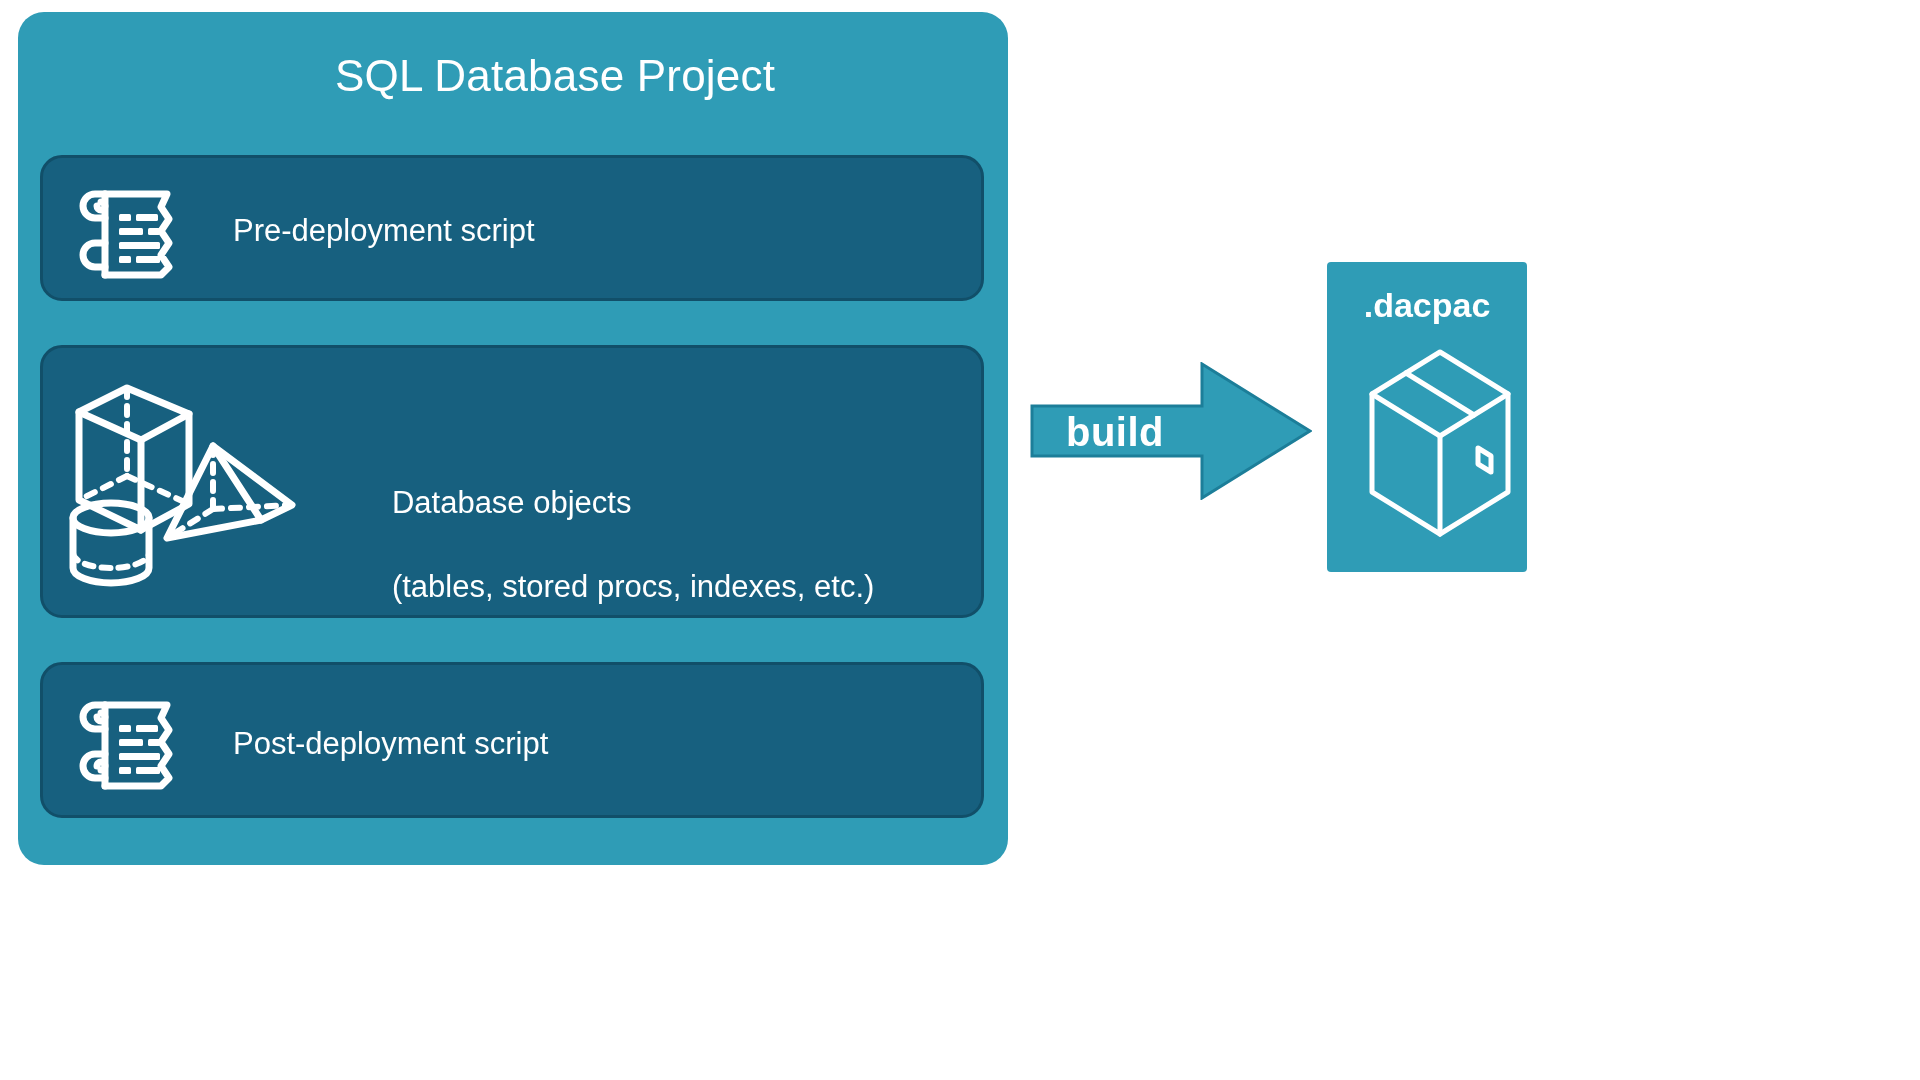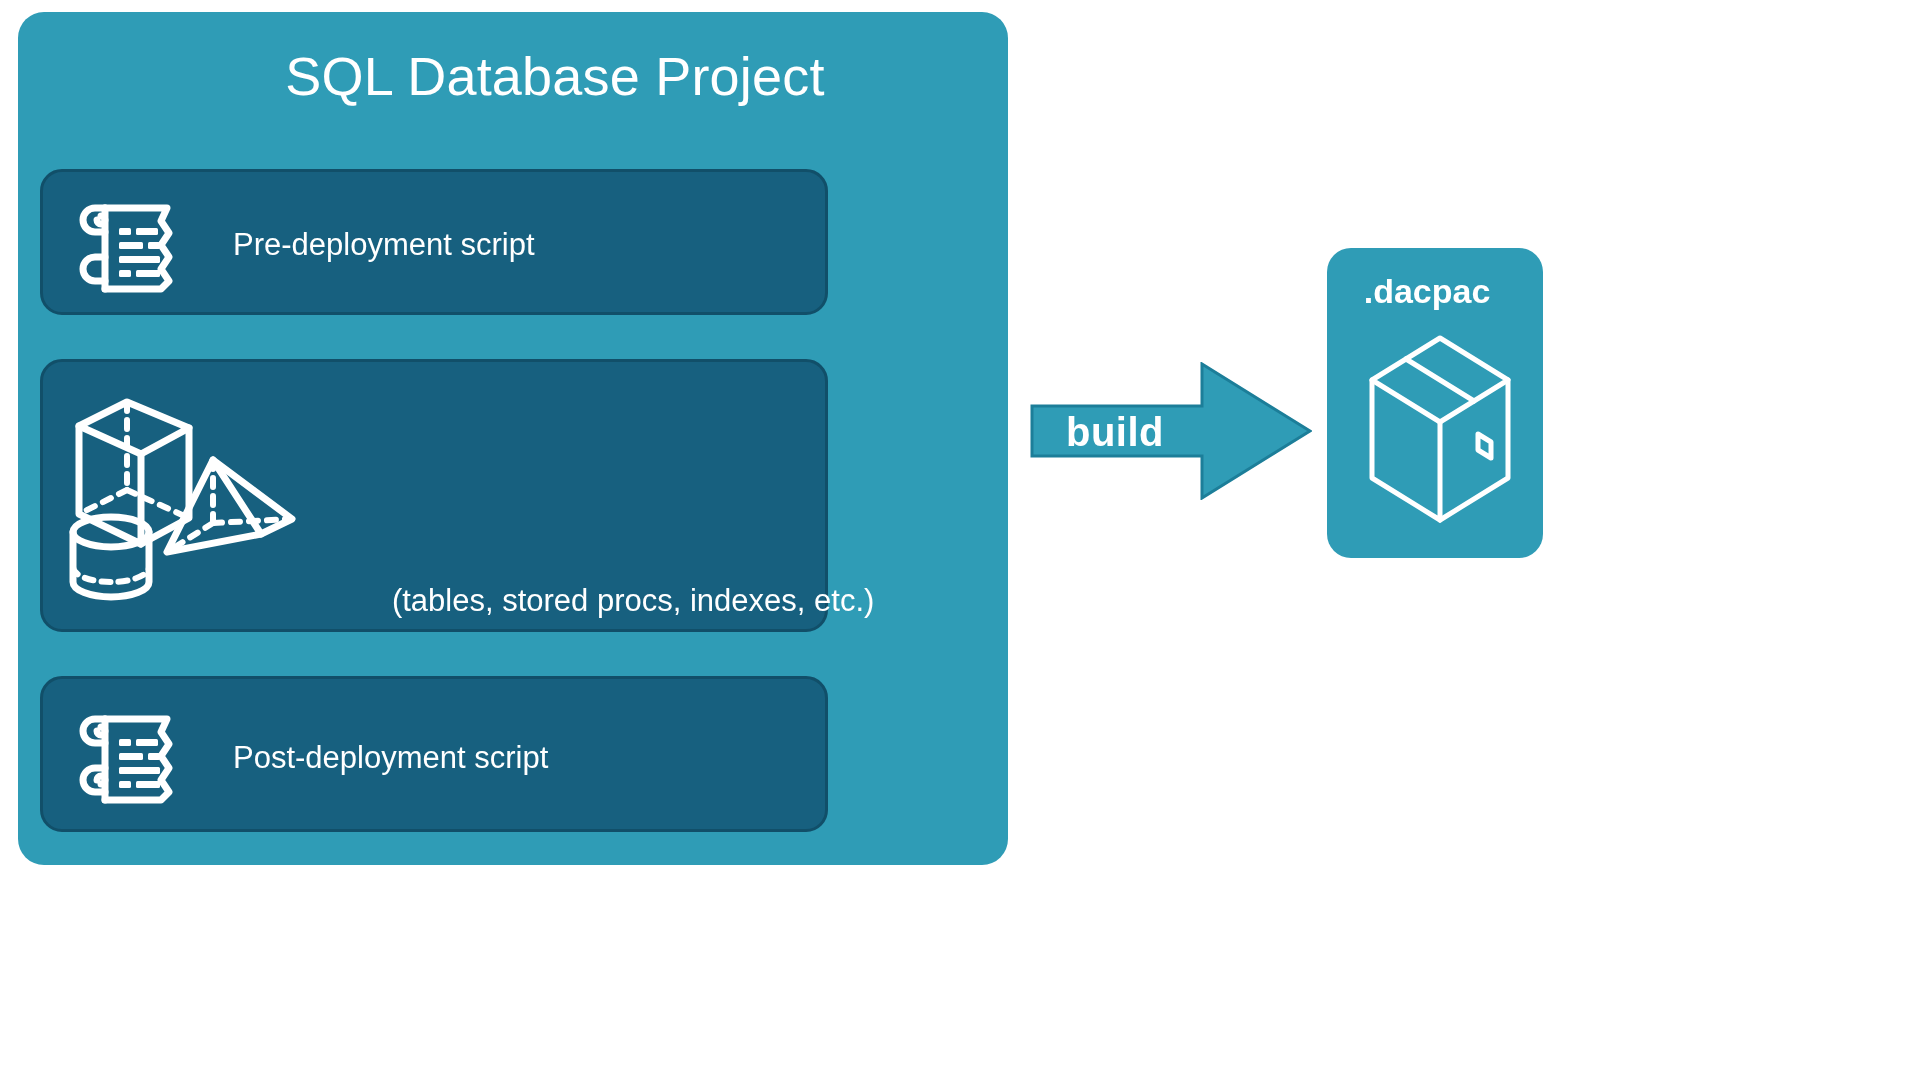--- a/index.html
+++ b/index.html
@@ -23,36 +23,35 @@
     background: #2f9cb6;
     border-radius: 26px;
     box-sizing: border-box;
   }
   #project-title {
     position: absolute;
     left: 0; top: 36px;
     width: 1074px;
     text-align: center;
     color: #ffffff;
-    font-size: 54px;
+    font-size: 44px;
     line-height: 56px;
     letter-spacing: 0.2px;
     white-space: nowrap;
   }
 
   
   .section-box {
     position: absolute;
     left: 22px;
-    width: 788px;
+    width: 944px;
     background: #17607f;
     border: 3px solid #114f69;
     border-radius: 22px;
     box-sizing: border-box;
-    margin-top: 14px;
   }
   #section-pre  { top: 143px; height: 146px; }
   #section-objs { top: 333px; height: 273px; }
   #section-post { top: 650px; height: 156px; }
 
   .section-label {
     position: absolute;
     color: #ffffff;
     font-size: 31px;
     line-height: 42px;
@@ -80,24 +79,24 @@
     font-size: 40px;
     font-weight: bold;
     line-height: 48px;
     letter-spacing: 0.5px;
     white-space: nowrap;
   }
 
   
   #dacpac-card {
     position: absolute;
-    left: 1327px; top: 248px;
-    width: 216px; height: 310px;
+    left: 1327px; top: 262px;
+    width: 200px; height: 310px;
     background: #2f9cb6;
-    border-radius: 24px;
+    border-radius: 4px;
     box-sizing: border-box;
   }
   #dacpac-title {
     position: absolute;
     left: 0; top: 22px;
     width: 200px;
     text-align: center;
     color: #ffffff;
     font-size: 34px;
     font-weight: bold;
@@ -180,21 +179,21 @@
 
           <g fill="none" stroke="#ffffff" stroke-width="7" stroke-linejoin="round" stroke-linecap="round">
             <ellipse cx="50" cy="148" rx="38" ry="15"></ellipse>
             <path d="M12 148 V198 a38 15 0 0 0 76 0 V148"></path>
             <path d="M12 183 a38 15 0 0 0 76 0" stroke-dasharray="9 8" stroke-width="6"></path>
           </g>
         </svg>
       </div>
 
       <div class="section-label" id="label-objs">
-        <br>
+        <span>Database objects</span><br>
         <span>(tables, stored procs, indexes, etc.)</span>
       </div>
     </div>
 
     <div class="section-box" id="section-post">
 
       <div class="icon-wrap" id="icon-post">
         <svg viewBox="0 0 110 110" width="110" height="110" aria-hidden="true">
           <g fill="none" stroke="#ffffff" stroke-width="7" stroke-linejoin="round" stroke-linecap="round">
             <path d="M30 18 H92 L86 31 L94 43 L86 55 L94 67 L86 79 L94 91 L86 99 H30"></path>

